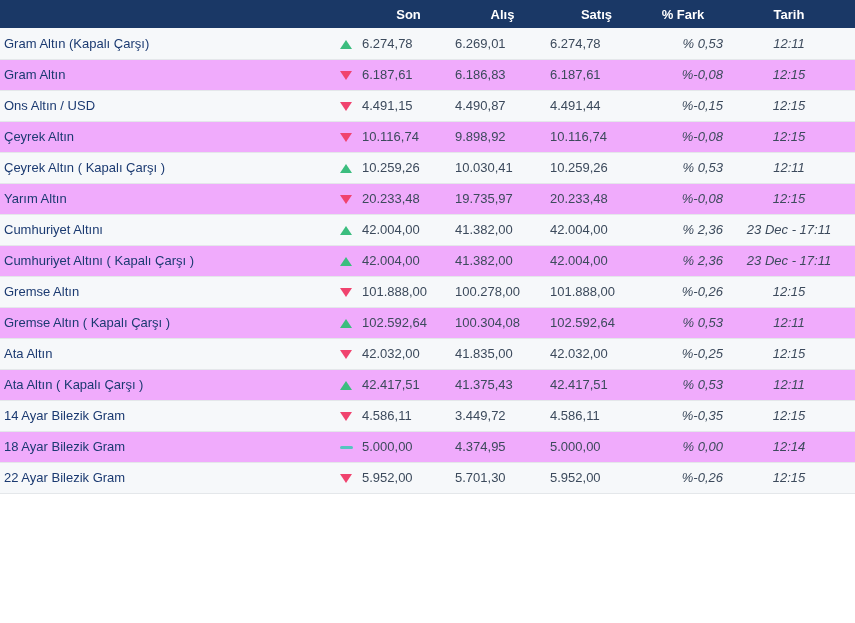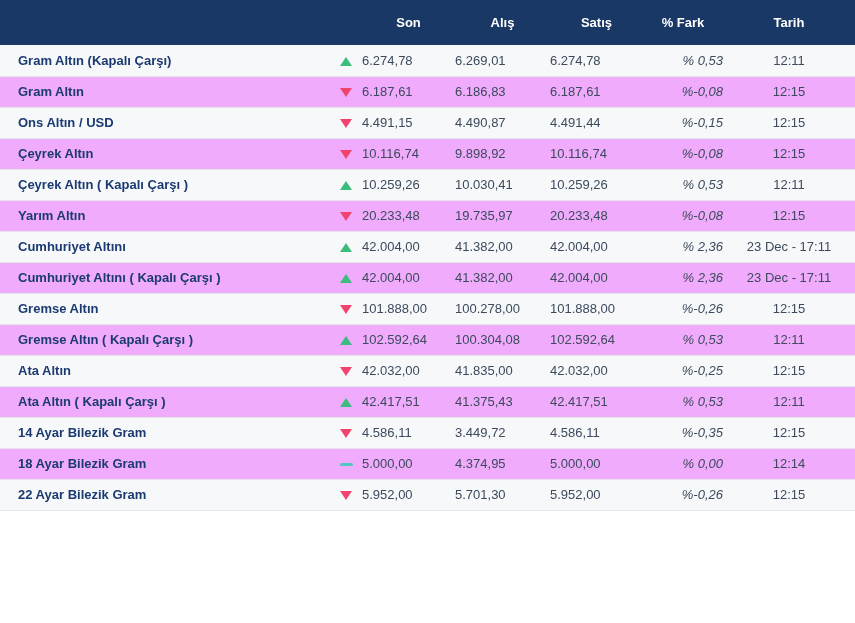--- a/index.html
+++ b/index.html
@@ -30,50 +30,50 @@
   col.c-son{width:93px;}
   col.c-alis{width:95px;}
   col.c-satis{width:93px;}
   col.c-fark{width:80px;}
   col.c-tarih{width:132px;}
 
   thead th{
     background:var(--header-bg);
     color:#ffffff;
     font-weight:bold;
-    height:45px;
+    height:28px;
     text-align:center;
     font-size:13px;
     white-space:nowrap;
   }
   tbody tr{
     height:31px;
     border-bottom:1px solid var(--row-border);
     background:#f0abfc;
   }
   tbody tr:nth-child(odd){background:var(--row-alt);}
   tbody td{
     color:var(--value-text);
     white-space:nowrap;
     overflow:hidden;
   }
   td.col-name{
     color:var(--name-text);
-    font-weight:bold;
+    font-weight:normal;
     text-align:left;
-    padding-left:18px;
+    padding-left:4px;
     cursor:pointer;
   }
   td.col-trend{text-align:center;}
   td.col-num{}
   td.col-num.son{padding-right:14px;}
   td.col-num.alis{padding-right:13px;}
   td.col-num.satis{padding-right:13px;}
   td.col-fark{text-align:right;font-style:italic;}
-  td.col-tarih{text-align:center;}
+  td.col-tarih{text-align:center;font-style:italic;}
 
   .trend{display:inline-block;vertical-align:middle;}
   .trend-up{
     width:0;height:0;
     border-left:6px solid transparent;
     border-right:6px solid transparent;
     border-bottom:9px solid var(--up);
   }
   .trend-down{
     width:0;height:0;

